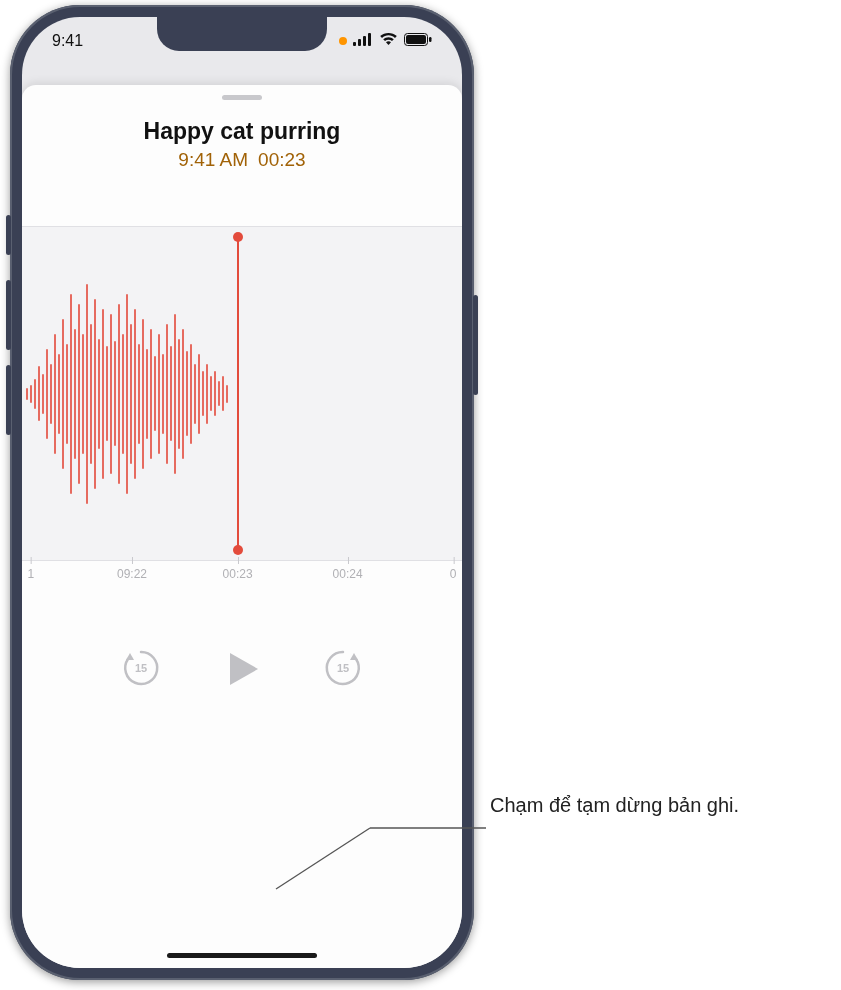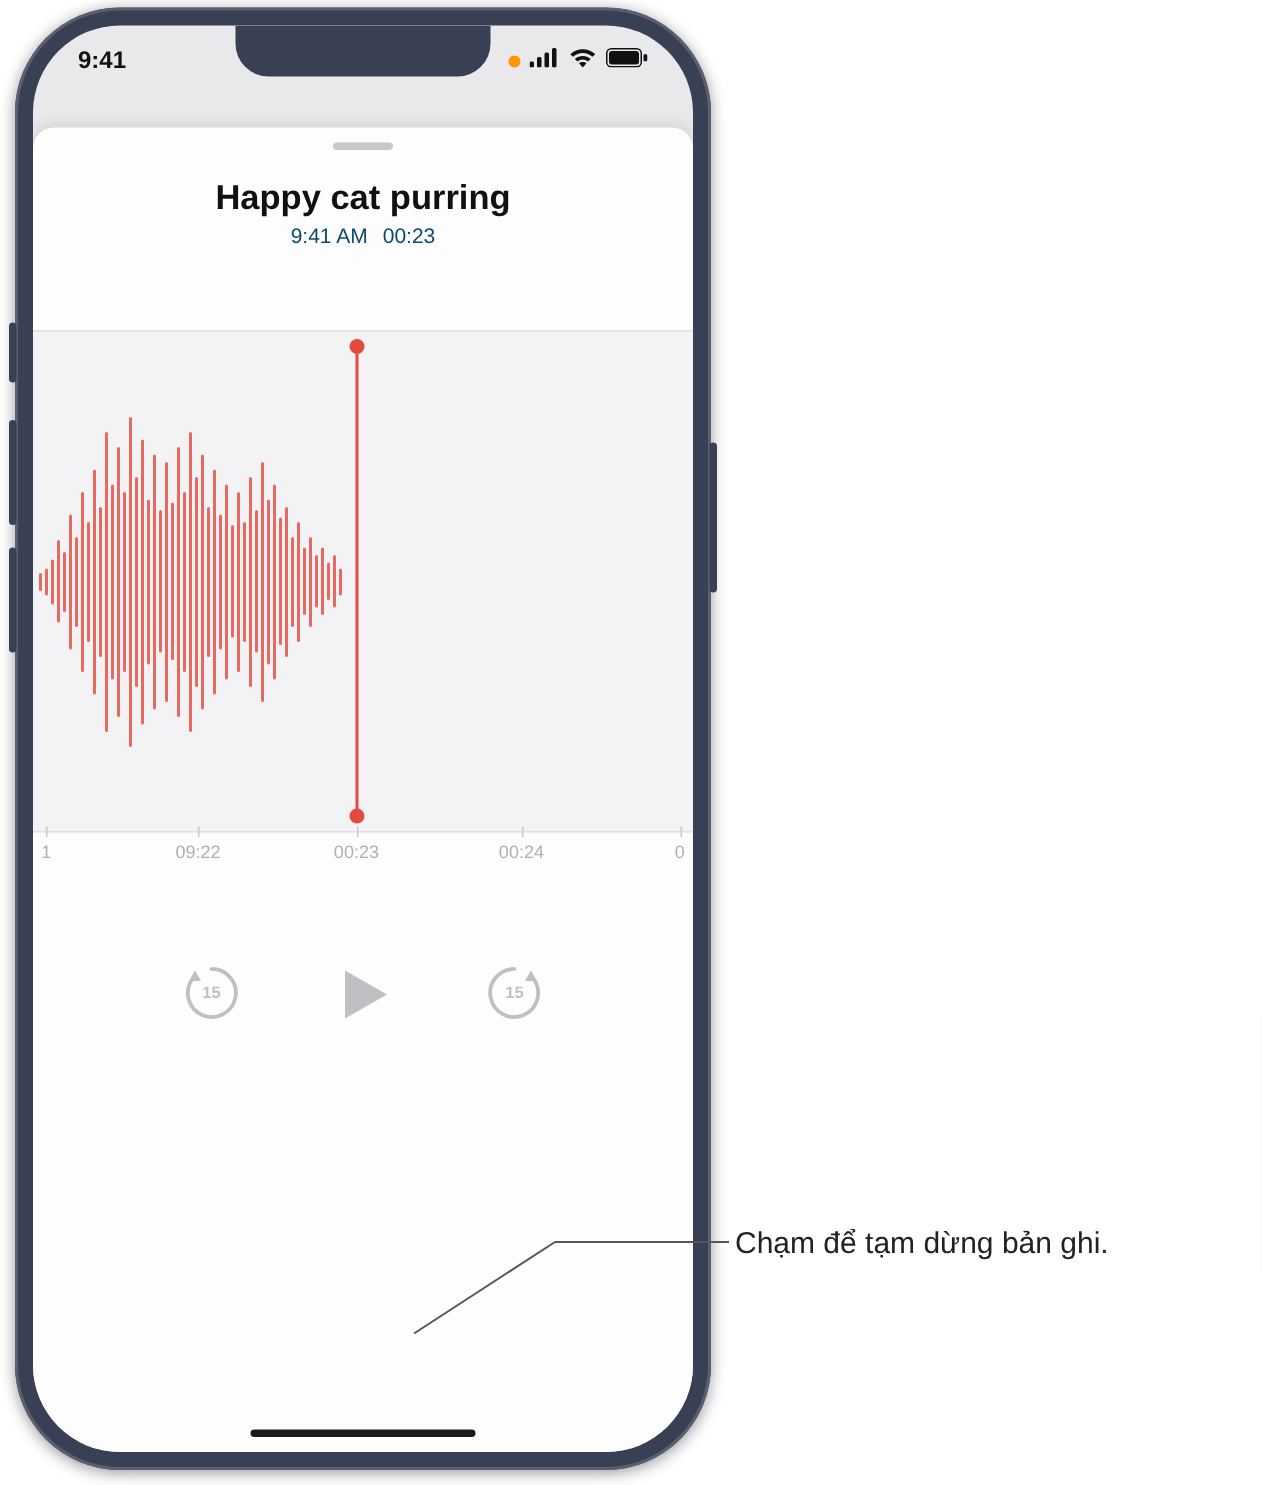--- a/index.html
+++ b/index.html
@@ -47,21 +47,21 @@
     background: #3a4054;
     border-radius: 0 0 22px 22px;
     z-index: 20;
   }
   .status-bar {
     position: absolute; top:0; left:0; right:0;
     height: 48px;
     display: flex; justify-content: space-between;
     align-items: center;
     padding: 0 30px;
-    font-weight: 700;
+    font-weight: 400;
     font-size: 16px;
     color: #111;
     z-index: 10;
   }
   .status-right { display:flex; align-items:center; gap:6px; }
   .rec-dot { width:8px; height:8px; background:#ff9500; border-radius:50%; }
   .signal, .wifi, .battery { display:inline-block; }
   .sheet {
     position: absolute;
     top: 68px; left:0; right:0; bottom:0;
@@ -71,21 +71,21 @@
     display:flex; flex-direction:column;
   }
   .grabber {
     width: 40px; height:5px; background:#c8c8cc; border-radius:3px;
     margin: 10px auto 18px;
   }
   .rec-title {
     text-align:center; font-size: 23px; font-weight:600; color:#111;
   }
   .rec-sub {
-    text-align:center; font-size: 14px; color:#0c4a6e; margin-top:4px;
+    text-align:center; font-size: 19px; color:#a16207; margin-top:4px;
     display:flex; gap:10px; justify-content:center;
   }
   .wave-area {
     margin-top: 55px;
     height: 335px;
     background: #f3f3f5;
     border-top:1px solid #e0e0e4;
     border-bottom:1px solid #e0e0e4;
     position:relative;
     overflow:hidden;
@@ -149,21 +149,21 @@
   .done-btn {
     position:absolute; right: 28px; top:50%; transform:translateY(-50%);
     color:#8fbff0; font-size:19px; font-weight:500;
   }
   .home-indicator {
     position:absolute; bottom:10px; left:50%; transform:translateX(-50%);
     width:150px; height:5px; background:#1a1a1a; border-radius:3px;
   }
   
   .callout {
-    position:absolute; left: 490px; top: 816px;
+    position:absolute; left: 490px; top: 792px;
     font-size: 20px; color:#222; line-height:1.35;
     width: 330px;
   }
   .callout-line {
     position:absolute; pointer-events:none;
   }
 </style>
 </head>
 <body>
 

